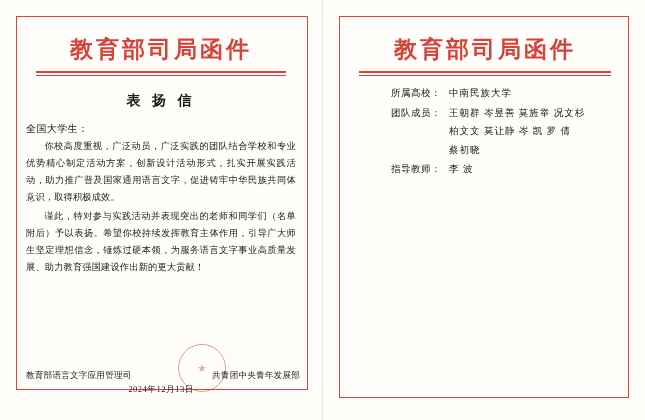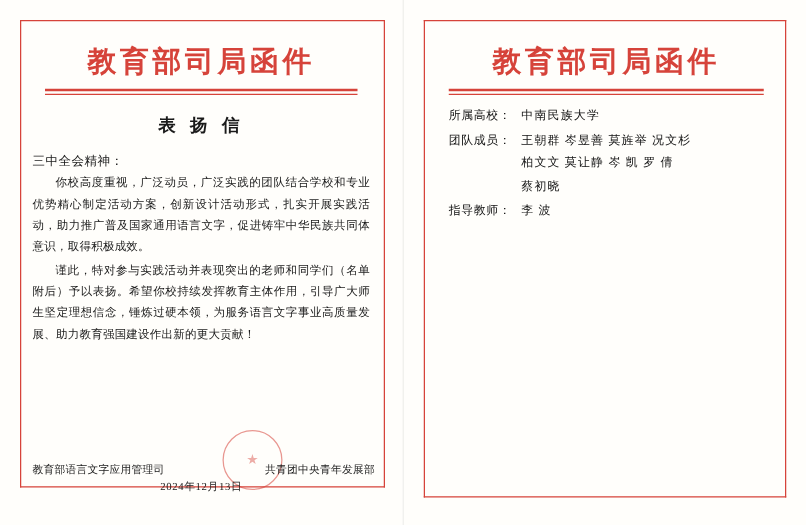--- a/index.html
+++ b/index.html
@@ -112,20 +112,21 @@
   }
   .meta-row {
     display: flex;
     align-items: flex-start;
     margin-bottom: 1px;
   }
   .meta-label {
     width: 58px;
     flex: 0 0 58px;
     letter-spacing: 0.5px;
+    margin-left: 32px;
   }
   .meta-value {
     flex: 1;
     letter-spacing: 1px;
   }
 
   .signature {
     position: absolute;
     bottom: 38px;
     left: 26px;
@@ -185,21 +186,21 @@
     <div class="frame-line frame-bottom"></div>
     <div class="frame-line frame-leftl"></div>
     <div class="frame-line frame-rightl"></div>
 
     <div class="letterhead">教育部司局函件</div>
     <div class="head-rule"></div>
     <div class="head-rule thin"></div>
 
     <div class="doc-title">表 扬 信</div>
 
-    <div class="salutation">三中全会精神：</div>
+    <div class="salutation">全国大学生：</div>
 
     <p class="para">你校高度重视，广泛动员，广泛实践的团队结合学校和专业优势精心制定活动方案，创新设计活动形式，扎实开展实践活动，助力推广普及国家通用语言文字，促进铸牢中华民族共同体意识，取得积极成效。</p>
     <p class="para">谨此，特对参与实践活动并表现突出的老师和同学们（名单附后）予以表扬。希望你校持续发挥教育主体作用，引导广大师生坚定理想信念，锤炼过硬本领，为服务语言文字事业高质量发展、助力教育强国建设作出新的更大贡献！</p>
 
     <div class="seal">
       <span class="seal-star">★</span>
     </div>
 
     <div class="signature">
       <span>教育部语言文字应用管理司</span>

